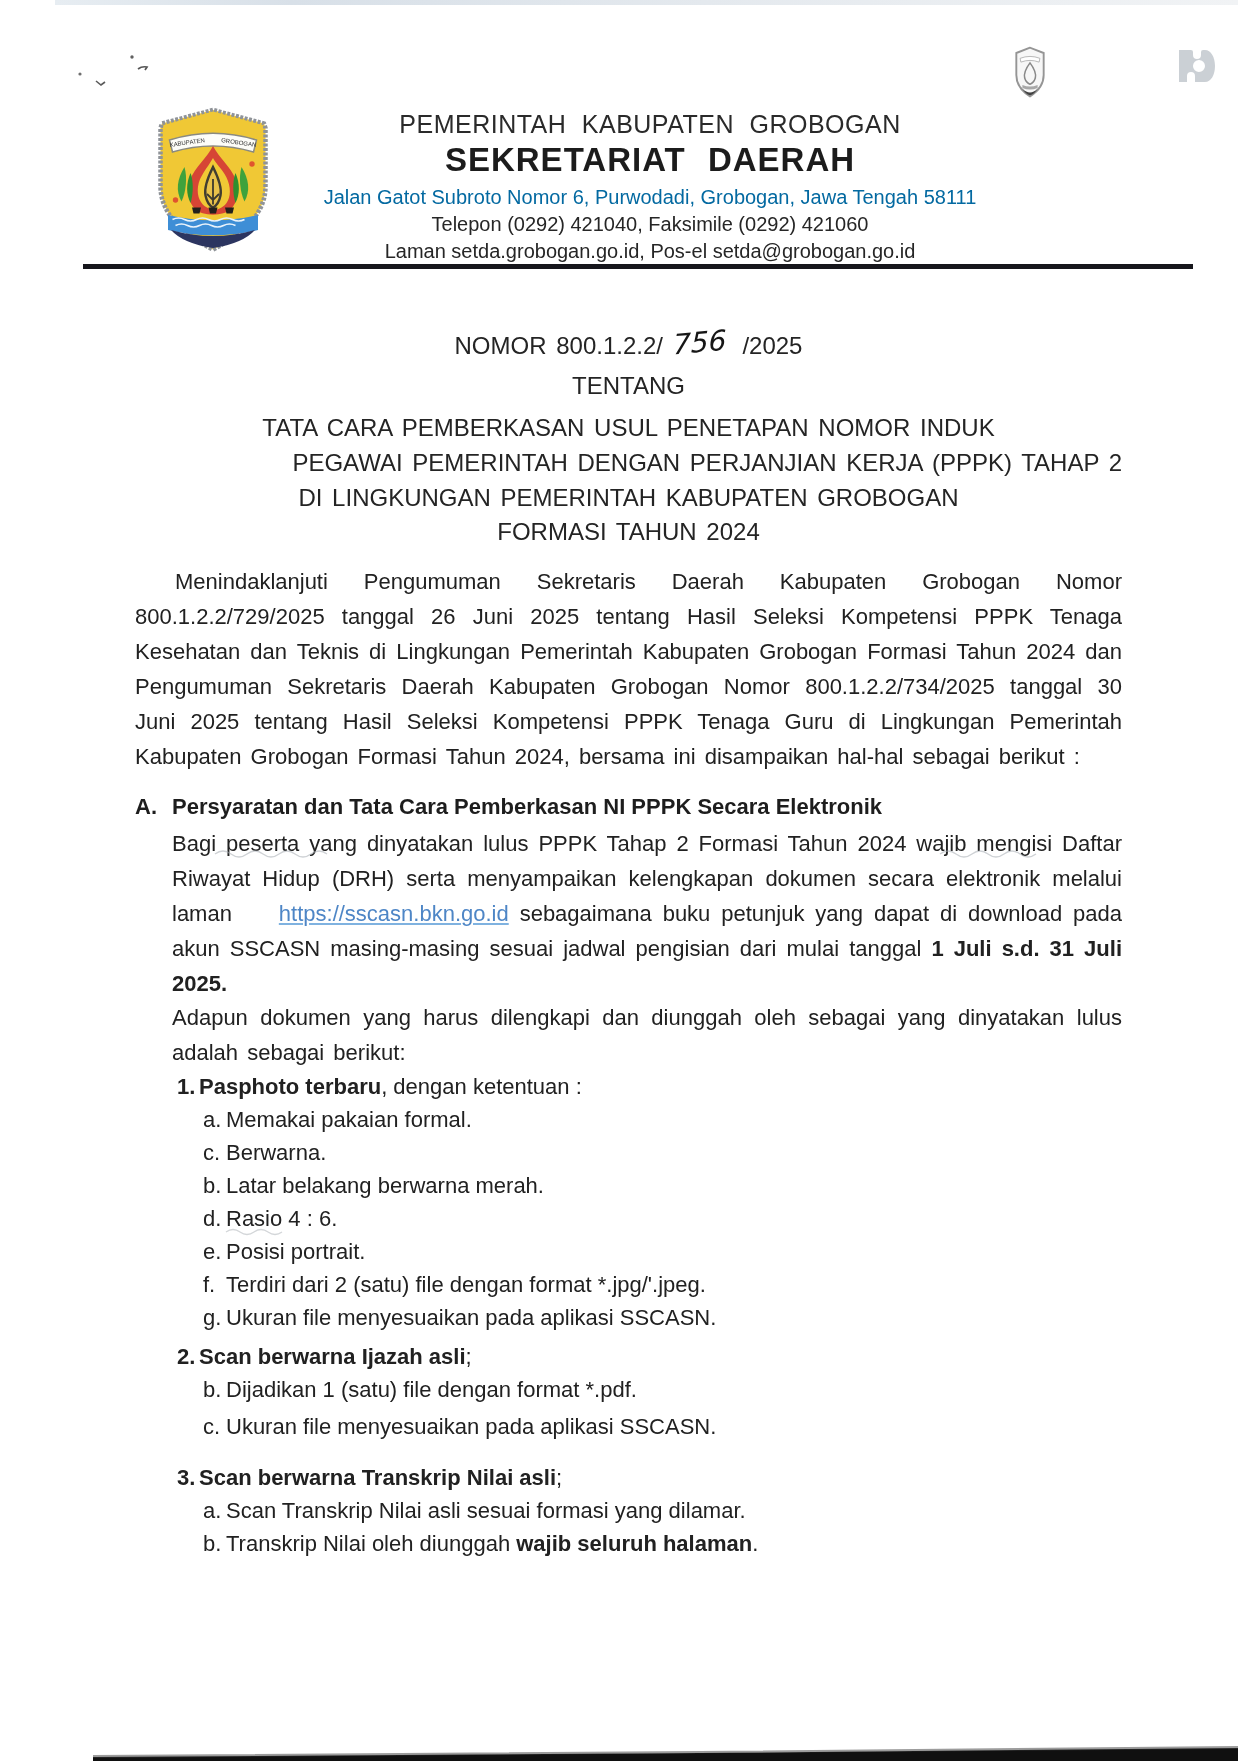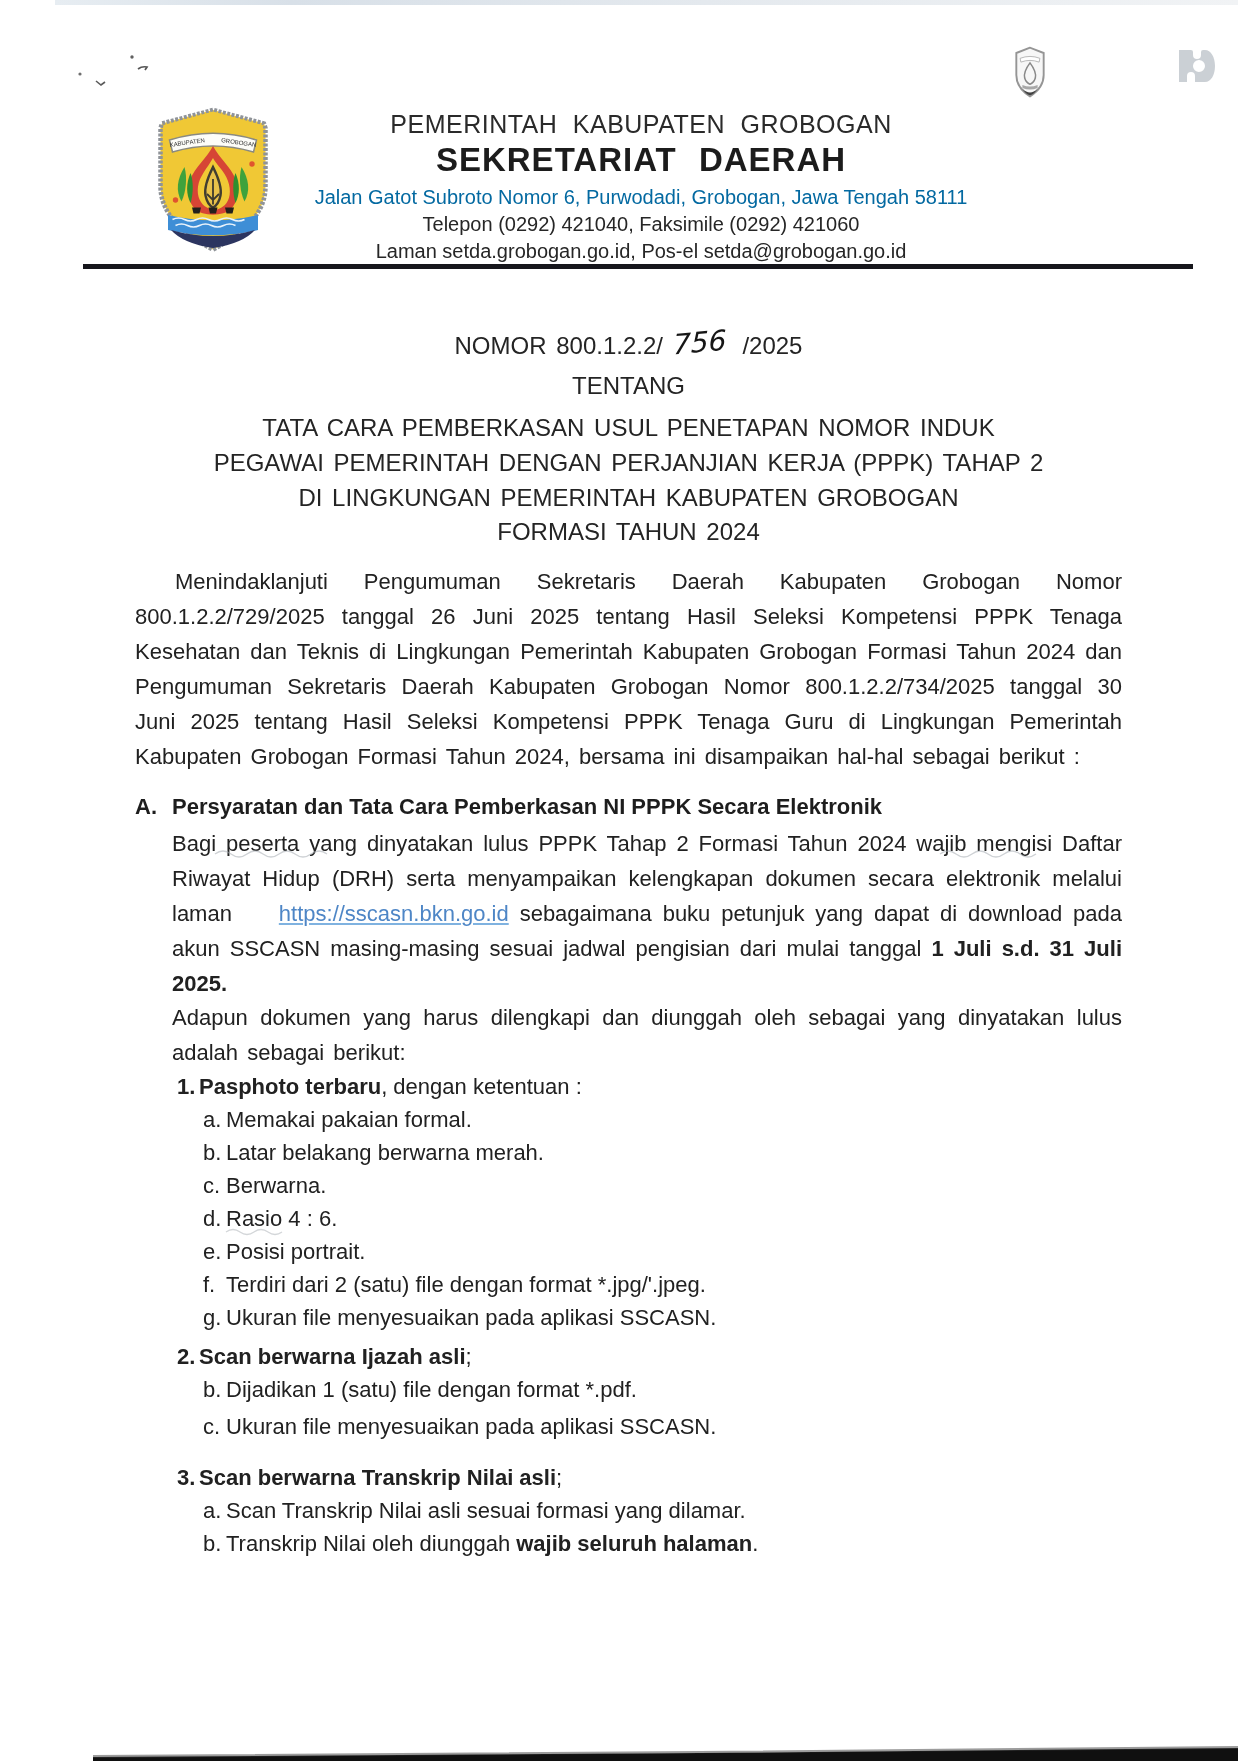--- a/index.html
+++ b/index.html
@@ -9,21 +9,21 @@
     font-family:"Liberation Sans", sans-serif;
   }
   
   .top-band{position:absolute;left:55px;top:0;width:1183px;height:5px;
     background:linear-gradient(90deg,#e7edf2 0%,#d8e0e8 20%,#e4e9ee 55%,#f1f3f5 100%);}
   .bottom-bar{position:absolute;left:0;bottom:0;width:1238px;height:16px;}
   .pen-marks{position:absolute;left:68px;top:48px;}
   .squiggle{position:absolute;opacity:.55;}
   
   .emblem{position:absolute;left:138px;top:104px;}
-  .lh-text{position:absolute;left:291px;top:110px;width:700px;text-align:center;}
+  .lh-text{position:absolute;left:300px;top:110px;width:700px;text-align:center;}
   .lh-gov{font-size:25px;color:#2a2a2a;word-spacing:8px;letter-spacing:.5px;}
   .lh-office{font-size:33px;font-weight:bold;color:#1c1c1c;word-spacing:12px;letter-spacing:1px;margin-top:2px;}
   .lh-addr{font-size:20px;margin-top:7px;color:#0369a1;}
   .lh-phone{font-size:20px;margin-top:4px;color:#262626;}
   .lh-web{font-size:20px;margin-top:4px;color:#262626;}
   .divider{position:absolute;left:83px;top:264px;width:1110px;height:5px;background:#16161c;}
   
   .hline{position:absolute;left:135px;width:987px;text-align:center;
     font-size:24px;color:#242424;word-spacing:3px;white-space:nowrap;}
   .handwritten{
@@ -113,21 +113,21 @@
     <div class="lh-phone">Telepon (0292) 421040, Faksimile (0292) 421060</div>
     <div class="lh-web">Laman setda.grobogan.go.id, Pos-el setda@grobogan.go.id</div>
   </div>
   <div class="divider"></div>
 
   <div class="hline" style="top:328px;">
     <span>NOMOR 800.1.2.2/</span><span class="handwritten">756</span><span>/2025</span>
   </div>
   <div class="hline" style="top:372px;">TENTANG</div>
   <div class="hline" style="top:414px;">TATA CARA PEMBERKASAN USUL PENETAPAN NOMOR INDUK</div>
-  <div class="hline" style="top:449px;">PEGAWAI PEMERINTAH DENGAN PERJANJIAN KERJA (PPPK) TAHAP 2</div>
+  <div class="hline" style="top:449px;text-align:right;">PEGAWAI PEMERINTAH DENGAN PERJANJIAN KERJA (PPPK) TAHAP 2</div>
   <div class="hline" style="top:484px;">DI LINGKUNGAN PEMERINTAH KABUPATEN GROBOGAN</div>
   <div class="hline" style="top:518px;">FORMASI TAHUN 2024</div>
 
   <div class="para intro">Menindaklanjuti Pengumuman Sekretaris Daerah Kabupaten Grobogan Nomor 800.1.2.2/729/2025 tanggal 26 Juni 2025 tentang Hasil Seleksi Kompetensi PPPK Tenaga Kesehatan dan Teknis di Lingkungan Pemerintah Kabupaten Grobogan Formasi Tahun 2024 dan Pengumuman Sekretaris Daerah Kabupaten Grobogan Nomor 800.1.2.2/734/2025 tanggal 30 Juni 2025 tentang Hasil Seleksi Kompetensi PPPK Tenaga Guru di Lingkungan Pemerintah Kabupaten Grobogan Formasi Tahun 2024,  bersama ini disampaikan hal-hal sebagai berikut :</div>
 
   <div class="a-label">A.</div>
   <div class="a-title">Persyaratan dan Tata Cara Pemberkasan NI PPPK Secara Elektronik</div>
 
   <div class="para a-para1">
     <span>Bagi peserta yang dinyatakan lulus PPPK Tahap 2 Formasi Tahun 2024 wajib mengisi Daftar Riwayat Hidup (DRH) serta menyampaikan kelengkapan dokumen secara elektronik melalui laman </span><a class="doc-link">https://sscasn.bkn.go.id</a><span> sebagaimana buku petunjuk yang dapat di download pada akun SSCASN masing-masing sesuai jadwal pengisian dari mulai tanggal </span><b>1 Juli s.d. 31 Juli 2025.</b>
@@ -144,22 +144,22 @@
   <svg class="squiggle" style="left:224px;top:1226px;" width="66" height="10" viewBox="0 0 66 10">
     <path d="M2,6 q7,-5 14,0 t14,0 t14,0 t14,0" stroke="#b0b5ba" stroke-width="1.3" fill="none"></path>
   </svg>
 
   <div class="req-list">
 
     <div class="lrow">
       <span class="lnum">1.</span><span class="ltitle">Pasphoto terbaru</span><span>, dengan ketentuan :</span>
     </div>
     <div class="lrow"><span class="lletter">a.</span><span>Memakai pakaian formal.</span><b></b><span></span></div>
+    <div class="lrow"><span class="lletter">c.</span><span>Berwarna.</span><b></b><span></span></div>
     <div class="lrow"><span class="lletter">b.</span><span>Latar belakang berwarna merah.</span><b></b><span></span></div>
-    <div class="lrow"><span class="lletter">c.</span><span>Berwarna.</span><b></b><span></span></div>
     <div class="lrow"><span class="lletter">d.</span><span>Rasio 4 : 6.</span><b></b><span></span></div>
     <div class="lrow"><span class="lletter">e.</span><span>Posisi portrait.</span><b></b><span></span></div>
     <div class="lrow"><span class="lletter">f.</span><span>Terdiri dari 2 (satu) file dengan format *.jpg/'.jpeg.</span><b></b><span></span></div>
     <div class="lrow"><span class="lletter">g.</span><span>Ukuran file menyesuaikan pada aplikasi SSCASN.</span><b></b><span></span></div>
 
     <div class="lrow mt6">
       <span class="lnum">2.</span><span class="ltitle">Scan berwarna Ijazah asli</span><span>;</span>
     </div>
     <div class="lrow"><span class="lletter">b.</span><span>Dijadikan 1 (satu) file dengan format *.pdf.</span><b></b><span></span></div>
     <div class="lrow mt4"><span class="lletter">c.</span><span>Ukuran file menyesuaikan pada aplikasi SSCASN.</span><b></b><span></span></div>

